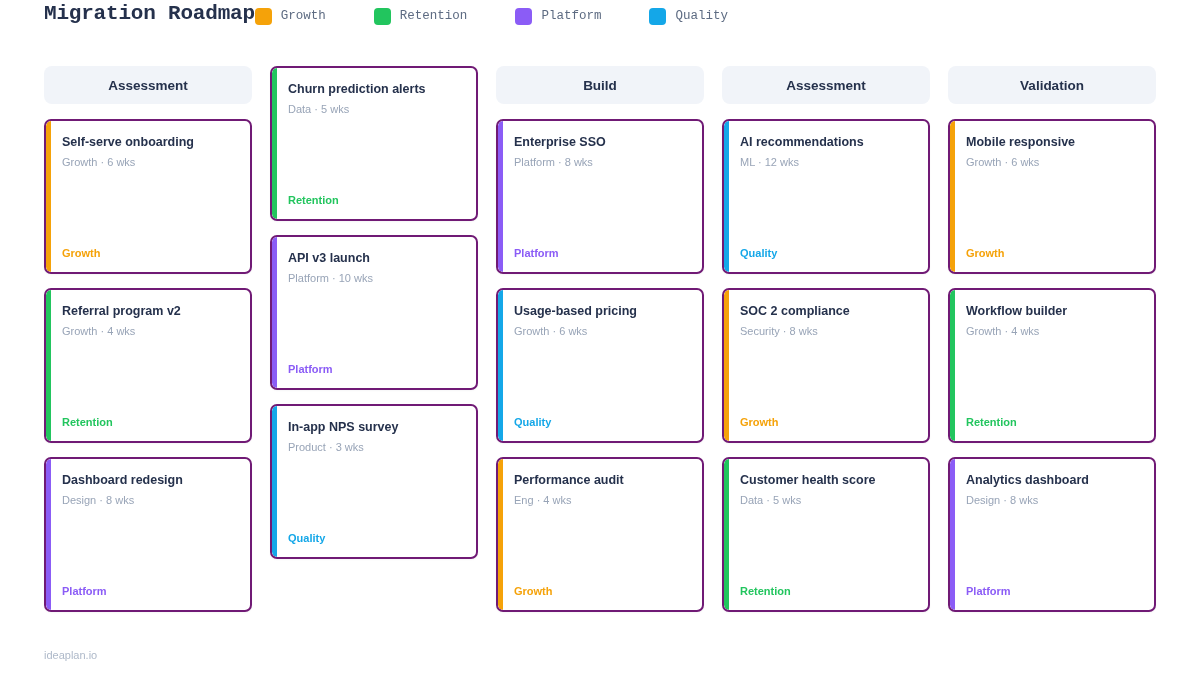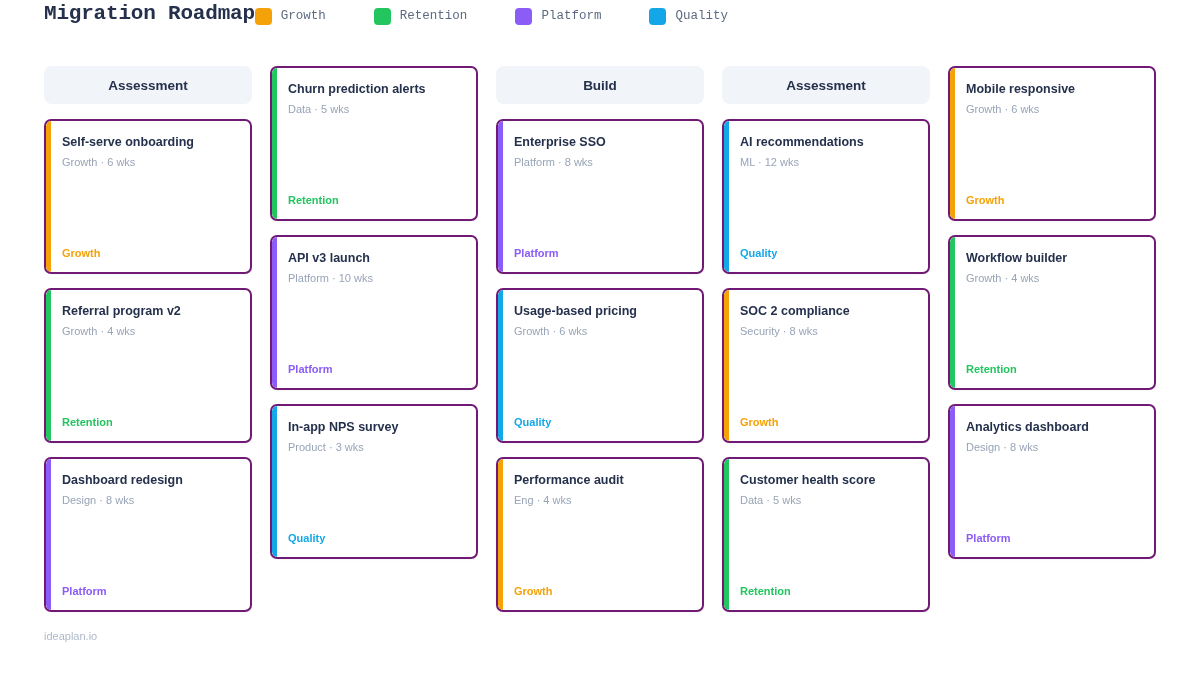--- a/index.html
+++ b/index.html
@@ -132,21 +132,21 @@
   .card-tag {
     font-size: 11px;
     font-weight: bold;
     line-height: 14px;
   }
 
   
   .footer {
     position: absolute;
     left: 44px;
-    bottom: 33px;
+    bottom: 14px;
     font-size: 11px;
     color: #aeb9c9;
   }
 </style>
 </head>
 <body>
 
 <div class="page">
 
   <div class="topbar">
@@ -270,20 +270,21 @@
           <div class="card">
             <div class="card-accent" style="background: rgb(34, 197, 94);"></div>
             <div class="card-title">Customer health score</div>
             <div class="card-meta">Data · 5 wks</div>
             <div class="card-spacer"></div>
             <div class="card-tag" style="color: rgb(34, 197, 94);">Retention</div>
           </div>
         </div>
       </div>
       <div class="column">
+        <div class="column-header">Validation</div>
         <div class="cards">
           <div class="card">
             <div class="card-accent" style="background: rgb(245, 162, 9);"></div>
             <div class="card-title">Mobile responsive</div>
             <div class="card-meta">Growth · 6 wks</div>
             <div class="card-spacer"></div>
             <div class="card-tag" style="color: rgb(245, 162, 9);">Growth</div>
           </div>
           <div class="card">
             <div class="card-accent" style="background: rgb(34, 197, 94);"></div>

